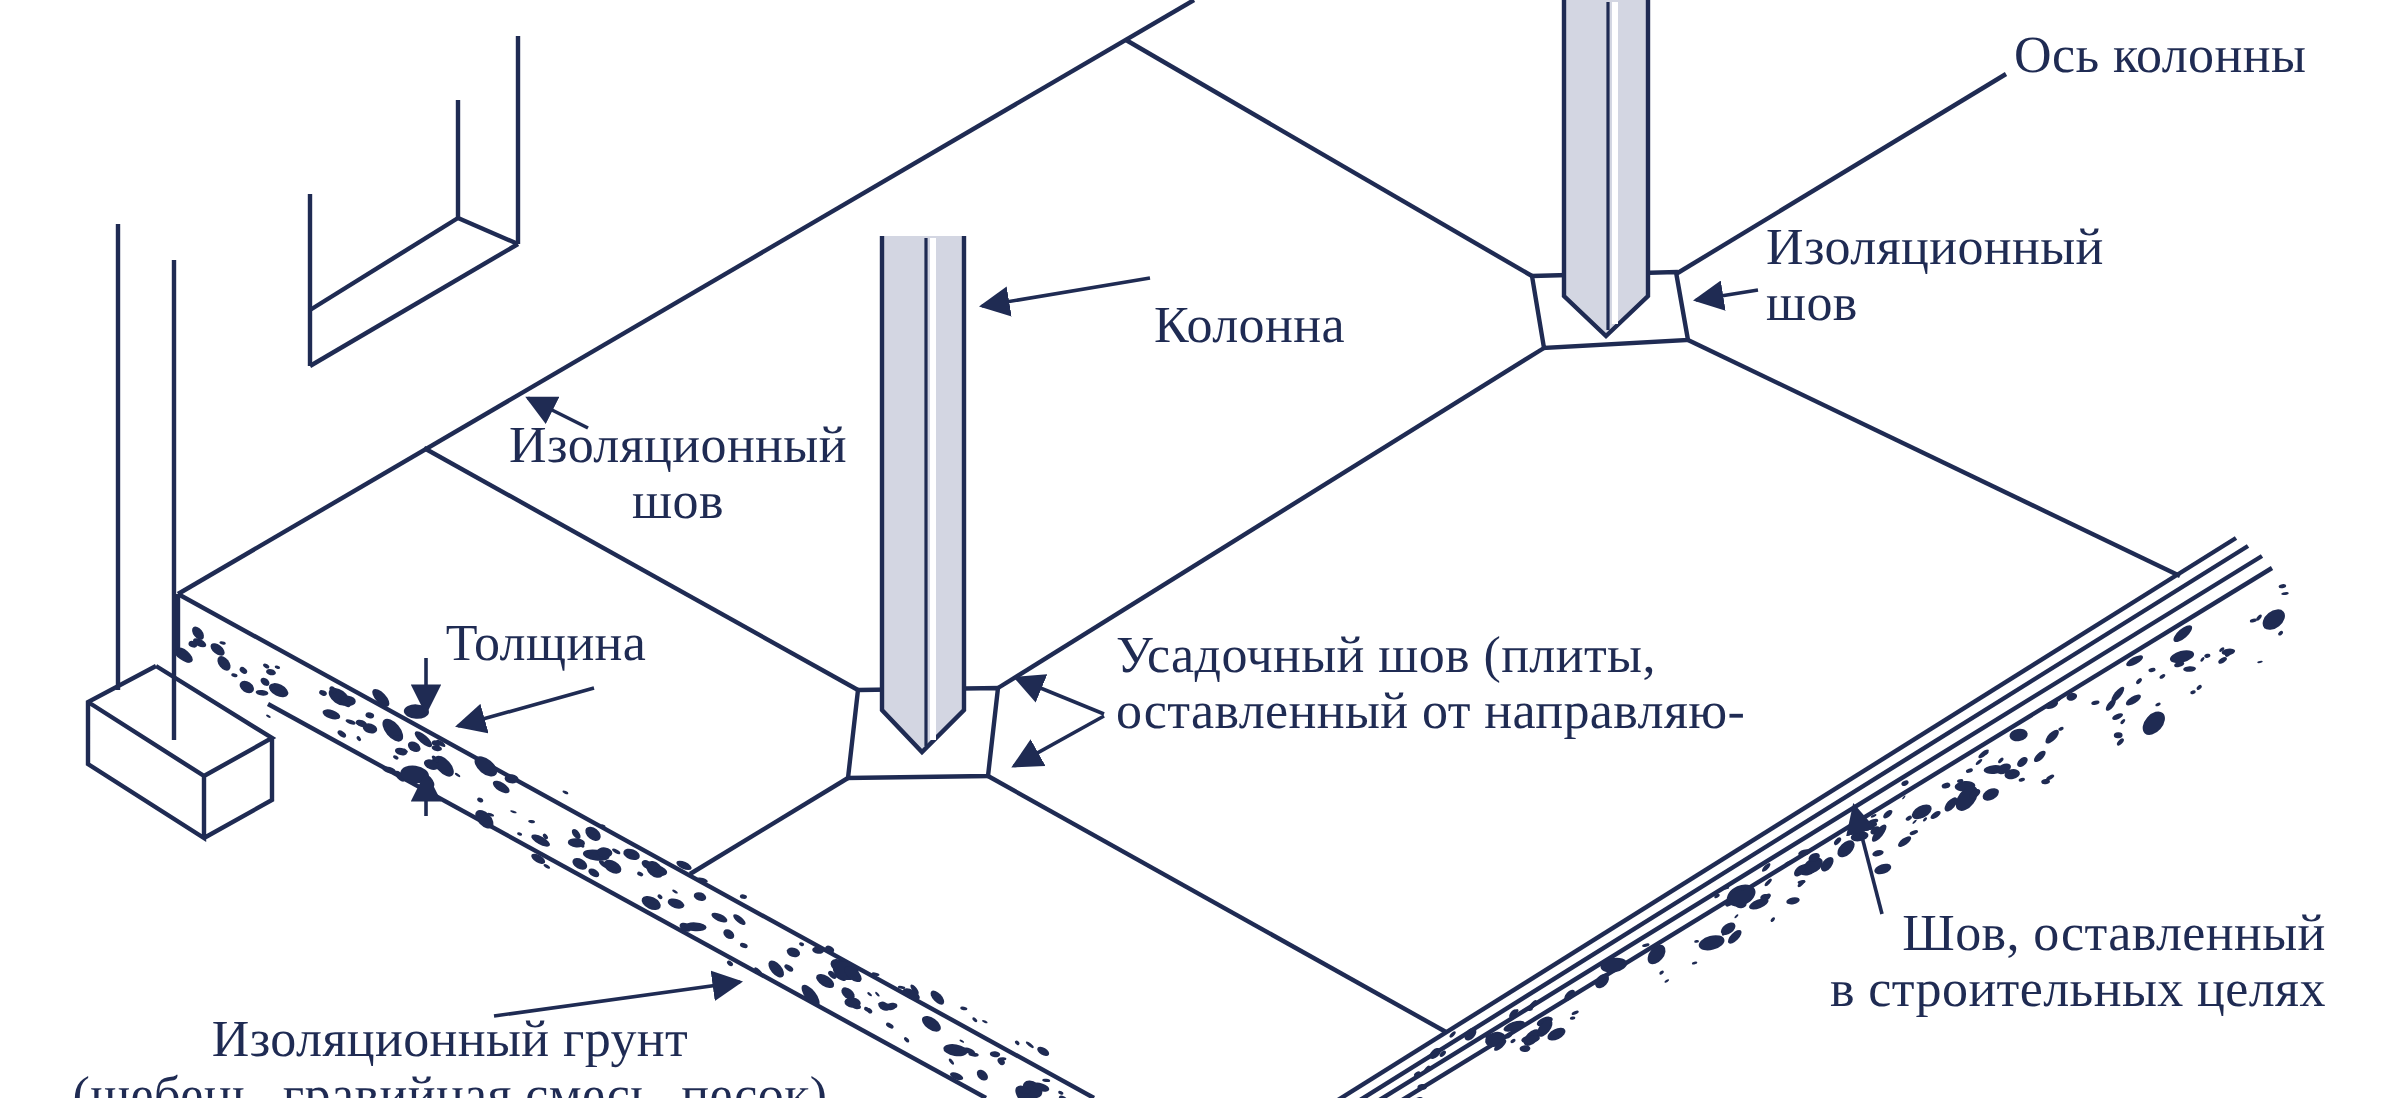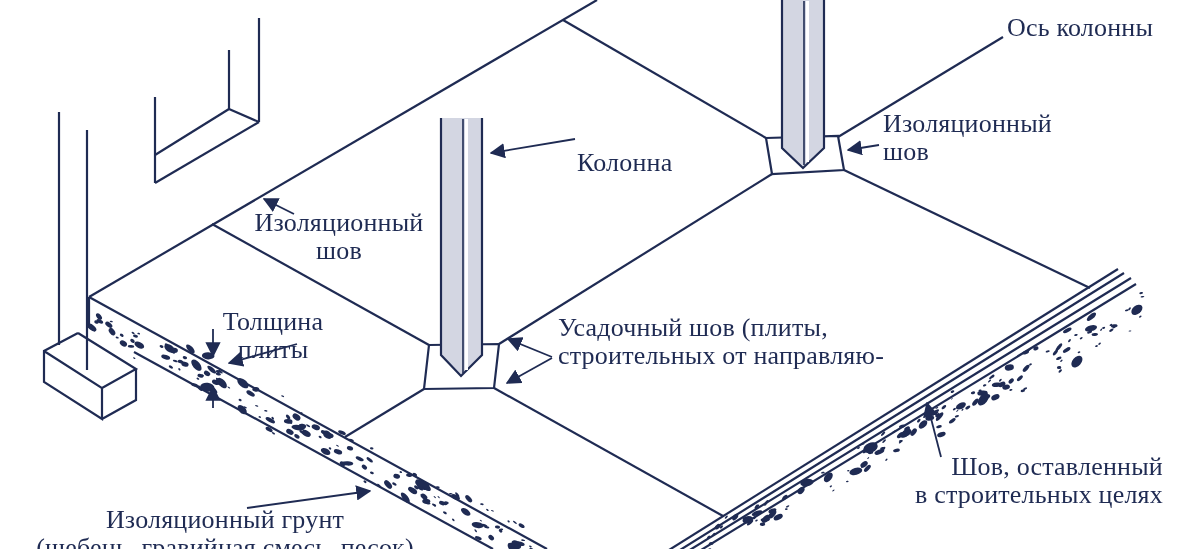--- a/index.html
+++ b/index.html
@@ -437,26 +437,25 @@
     <span>Колонна</span>
   </div>
 
   <div class="lbl ctr" style="left:243px;top:209px;width:192px;">
     <span>Изоляционный</span>
     <span>шов</span>
   </div>
 
   <div class="lbl ctr" style="left:192px;top:308px;width:162px;">
     <span>Толщина</span>
-    <span>плиты</span>
   </div>
 
   <div class="lbl" style="left:558px;top:314px;">
     <span>Усадочный шов (плиты,</span>
-    <span>строительных от направляю-</span>
+    <span>оставленный от направляю-</span>
   </div>
 
   <div class="lbl" style="left:915px;top:453px;text-align:right;">
     <span>Шов, оставленный</span>
     <span>в строительных целях</span>
   </div>
 
   <div class="lbl ctr" style="left:15px;top:506px;width:420px;">
     <span>Изоляционный грунт</span>
     <span>(щебень, гравийная смесь, песок)</span>

